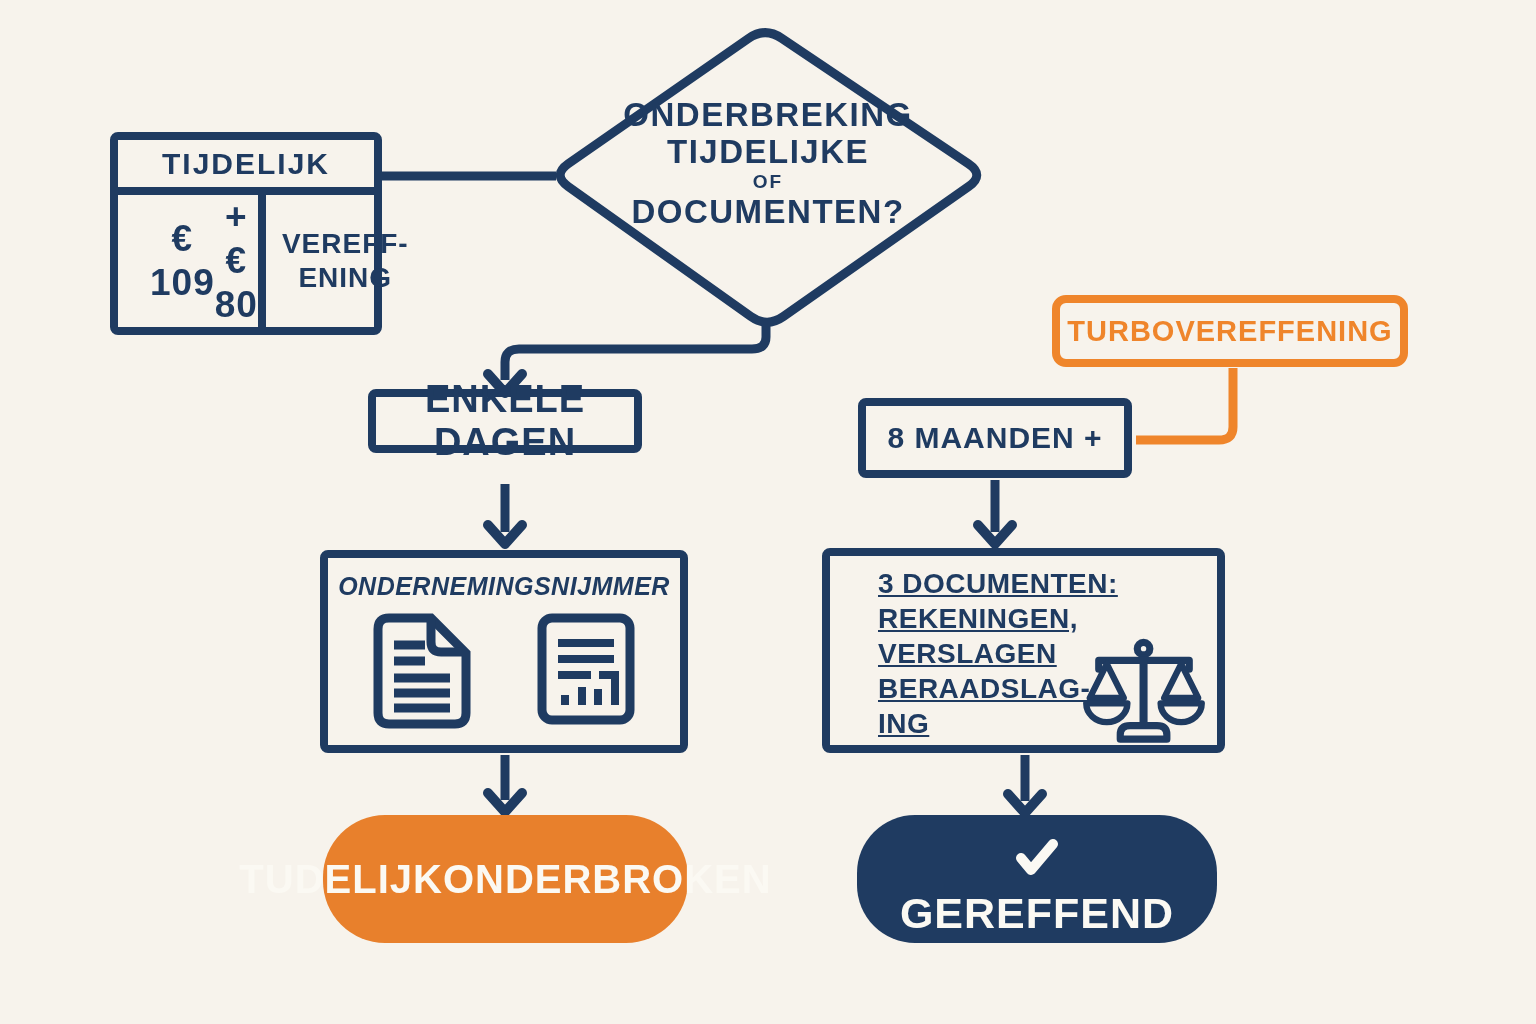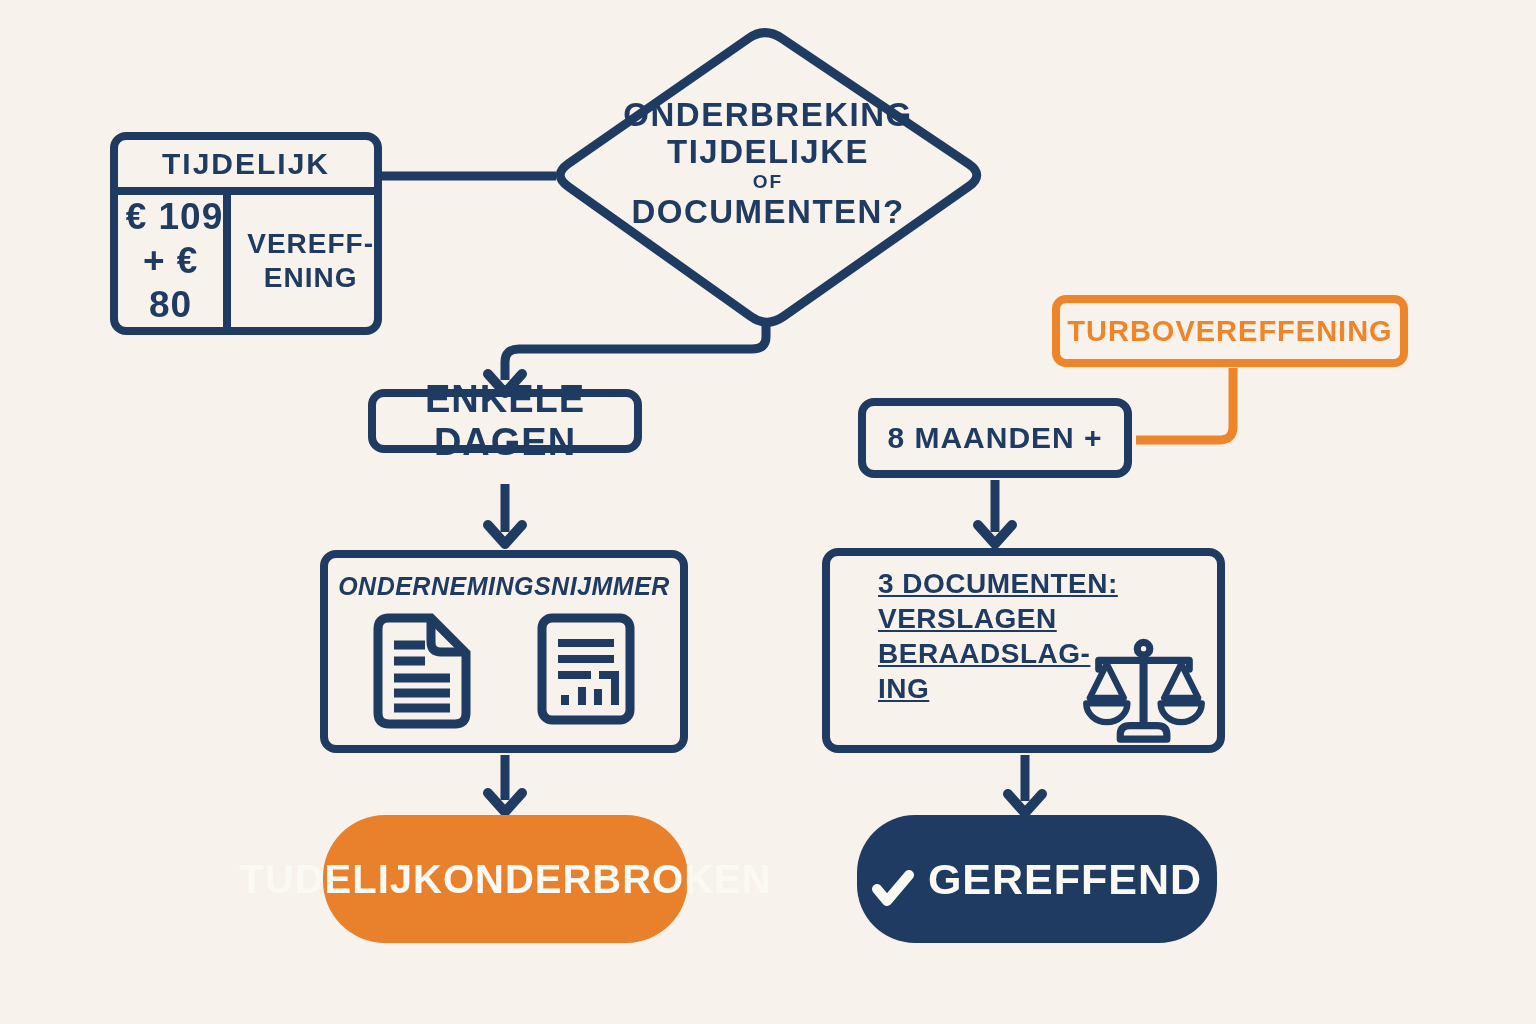--- a/index.html
+++ b/index.html
@@ -5,33 +5,33 @@
   html,body{margin:0;padding:0;}
   body{
     width:1536px;height:1024px;overflow:hidden;
     font-family:"Liberation Sans","DejaVu Sans",sans-serif;
     background:#f7f3ec;
   }
   .canvas{position:relative;width:1536px;height:1024px;background:#f7f3ec;}
   .layer{position:absolute;left:0;top:0;width:1536px;height:1024px;}
   .box{
     position:absolute;box-sizing:border-box;
-    border:8px solid #1f3b61;border-radius:16px;
+    border:8px solid #1f3b61;border-radius:8px;
     display:flex;align-items:center;justify-content:center;
     color:#1f3b61;font-weight:bold;text-align:center;
   }
 
   
   .fee-box{left:110px;top:132px;width:272px;height:203px;padding:0;
            flex-direction:column;align-items:stretch;justify-content:flex-start;}
   .fee-header{height:62px;display:flex;align-items:center;justify-content:center;
               border-bottom:8px solid #1f3b61;font-size:30px;letter-spacing:2px;}
   .fee-row{flex:1;display:flex;align-items:stretch;}
-  .fee-price{flex:1.02;display:flex;flex-direction:column;align-items:flex-end;justify-content:center;
-             font-size:37px;line-height:44px;letter-spacing:1px;}
+  .fee-price{flex:1.02;display:flex;flex-direction:row;align-items:center;justify-content:center;
+             font-size:37px;line-height:44px;letter-spacing:1px;margin-left:32px;}
   .fee-label{flex:1;border-left:8px solid #1f3b61;display:flex;flex-direction:column;
              align-items:center;justify-content:center;font-size:28px;line-height:34px;letter-spacing:1px;padding-left:16px;}
 
   
   .diamond-text{position:absolute;left:583px;top:96px;width:370px;text-align:center;
                 color:#1f3b61;font-weight:bold;}
   .dl-big{font-size:33px;line-height:37px;letter-spacing:1.5px;}
   .dl-small{font-size:19px;line-height:23px;letter-spacing:2px;}
 
   
@@ -51,21 +51,21 @@
                   align-items:flex-start;justify-content:flex-start;text-align:left;}
   .doc-lines{padding:10px 0 0 48px;font-size:28px;line-height:35px;letter-spacing:0.5px;text-decoration:underline;}
   .doc-scales{position:absolute;right:12px;top:81px;}
 
   
   .pill{position:absolute;box-sizing:border-box;display:flex;flex-direction:row;
         align-items:center;justify-content:center;color:#fbf9f3;font-weight:bold;text-align:center;}
   .pill-orange{left:323px;top:815px;width:365px;height:128px;background:#e8802c;border-radius:62px;
                font-size:40px;line-height:47px;letter-spacing:1px;}
   .pill-navy{left:857px;top:815px;width:360px;height:128px;background:#1f3b61;border-radius:58px;
-             flex-direction:row;gap:14px;font-size:43px;letter-spacing:1px;}
+             flex-direction:column;gap:14px;font-size:43px;letter-spacing:1px;}
   .check-wrap{margin-top:18px;display:flex;}
 </style>
 </head>
 <body>
 
 <div class="canvas">
 
   <svg class="layer" viewBox="0 0 1536 1024">
 
     <path d="M 568.4,163.6 L 748.6,38.4 Q 765,27 781.6,38.2 L 968.4,163.8 Q 985,175 968.6,186.5
@@ -140,20 +140,21 @@
           <path d="M 62,62 H 78 V 92" fill="none" stroke="#1f3b61" stroke-width="8"></path>
           <path d="M 28,92 V 82 M 45,92 V 74 M 61,92 V 76" stroke="#1f3b61" stroke-width="8"></path>
         </svg>
       </span>
     </div>
   </div>
 
   <div class="box documenten-box">
     <div class="doc-lines">
       <div>3 DOCUMENTEN:</div>
+      <div>REKENINGEN,</div>
       <div>VERSLAGEN</div>
       <div>BERAADSLAG-</div>
       <div>ING</div>
     </div>
     <span class="doc-scales">
       <svg width="122" height="112" viewBox="0 0 135 125">
         <circle cx="67" cy="13" r="7" fill="none" stroke="#1f3b61" stroke-width="8"></circle>
         <path d="M 67,20 V 98" stroke="#1f3b61" stroke-width="9"></path>
         <path d="M 17,36 V 26 H 118 V 36" fill="none" stroke="#1f3b61" stroke-width="8" stroke-linecap="round" stroke-linejoin="round"></path>
         <path d="M 26,30 L 7,68 H 45 Z" fill="none" stroke="#1f3b61" stroke-width="7" stroke-linejoin="round"></path>

